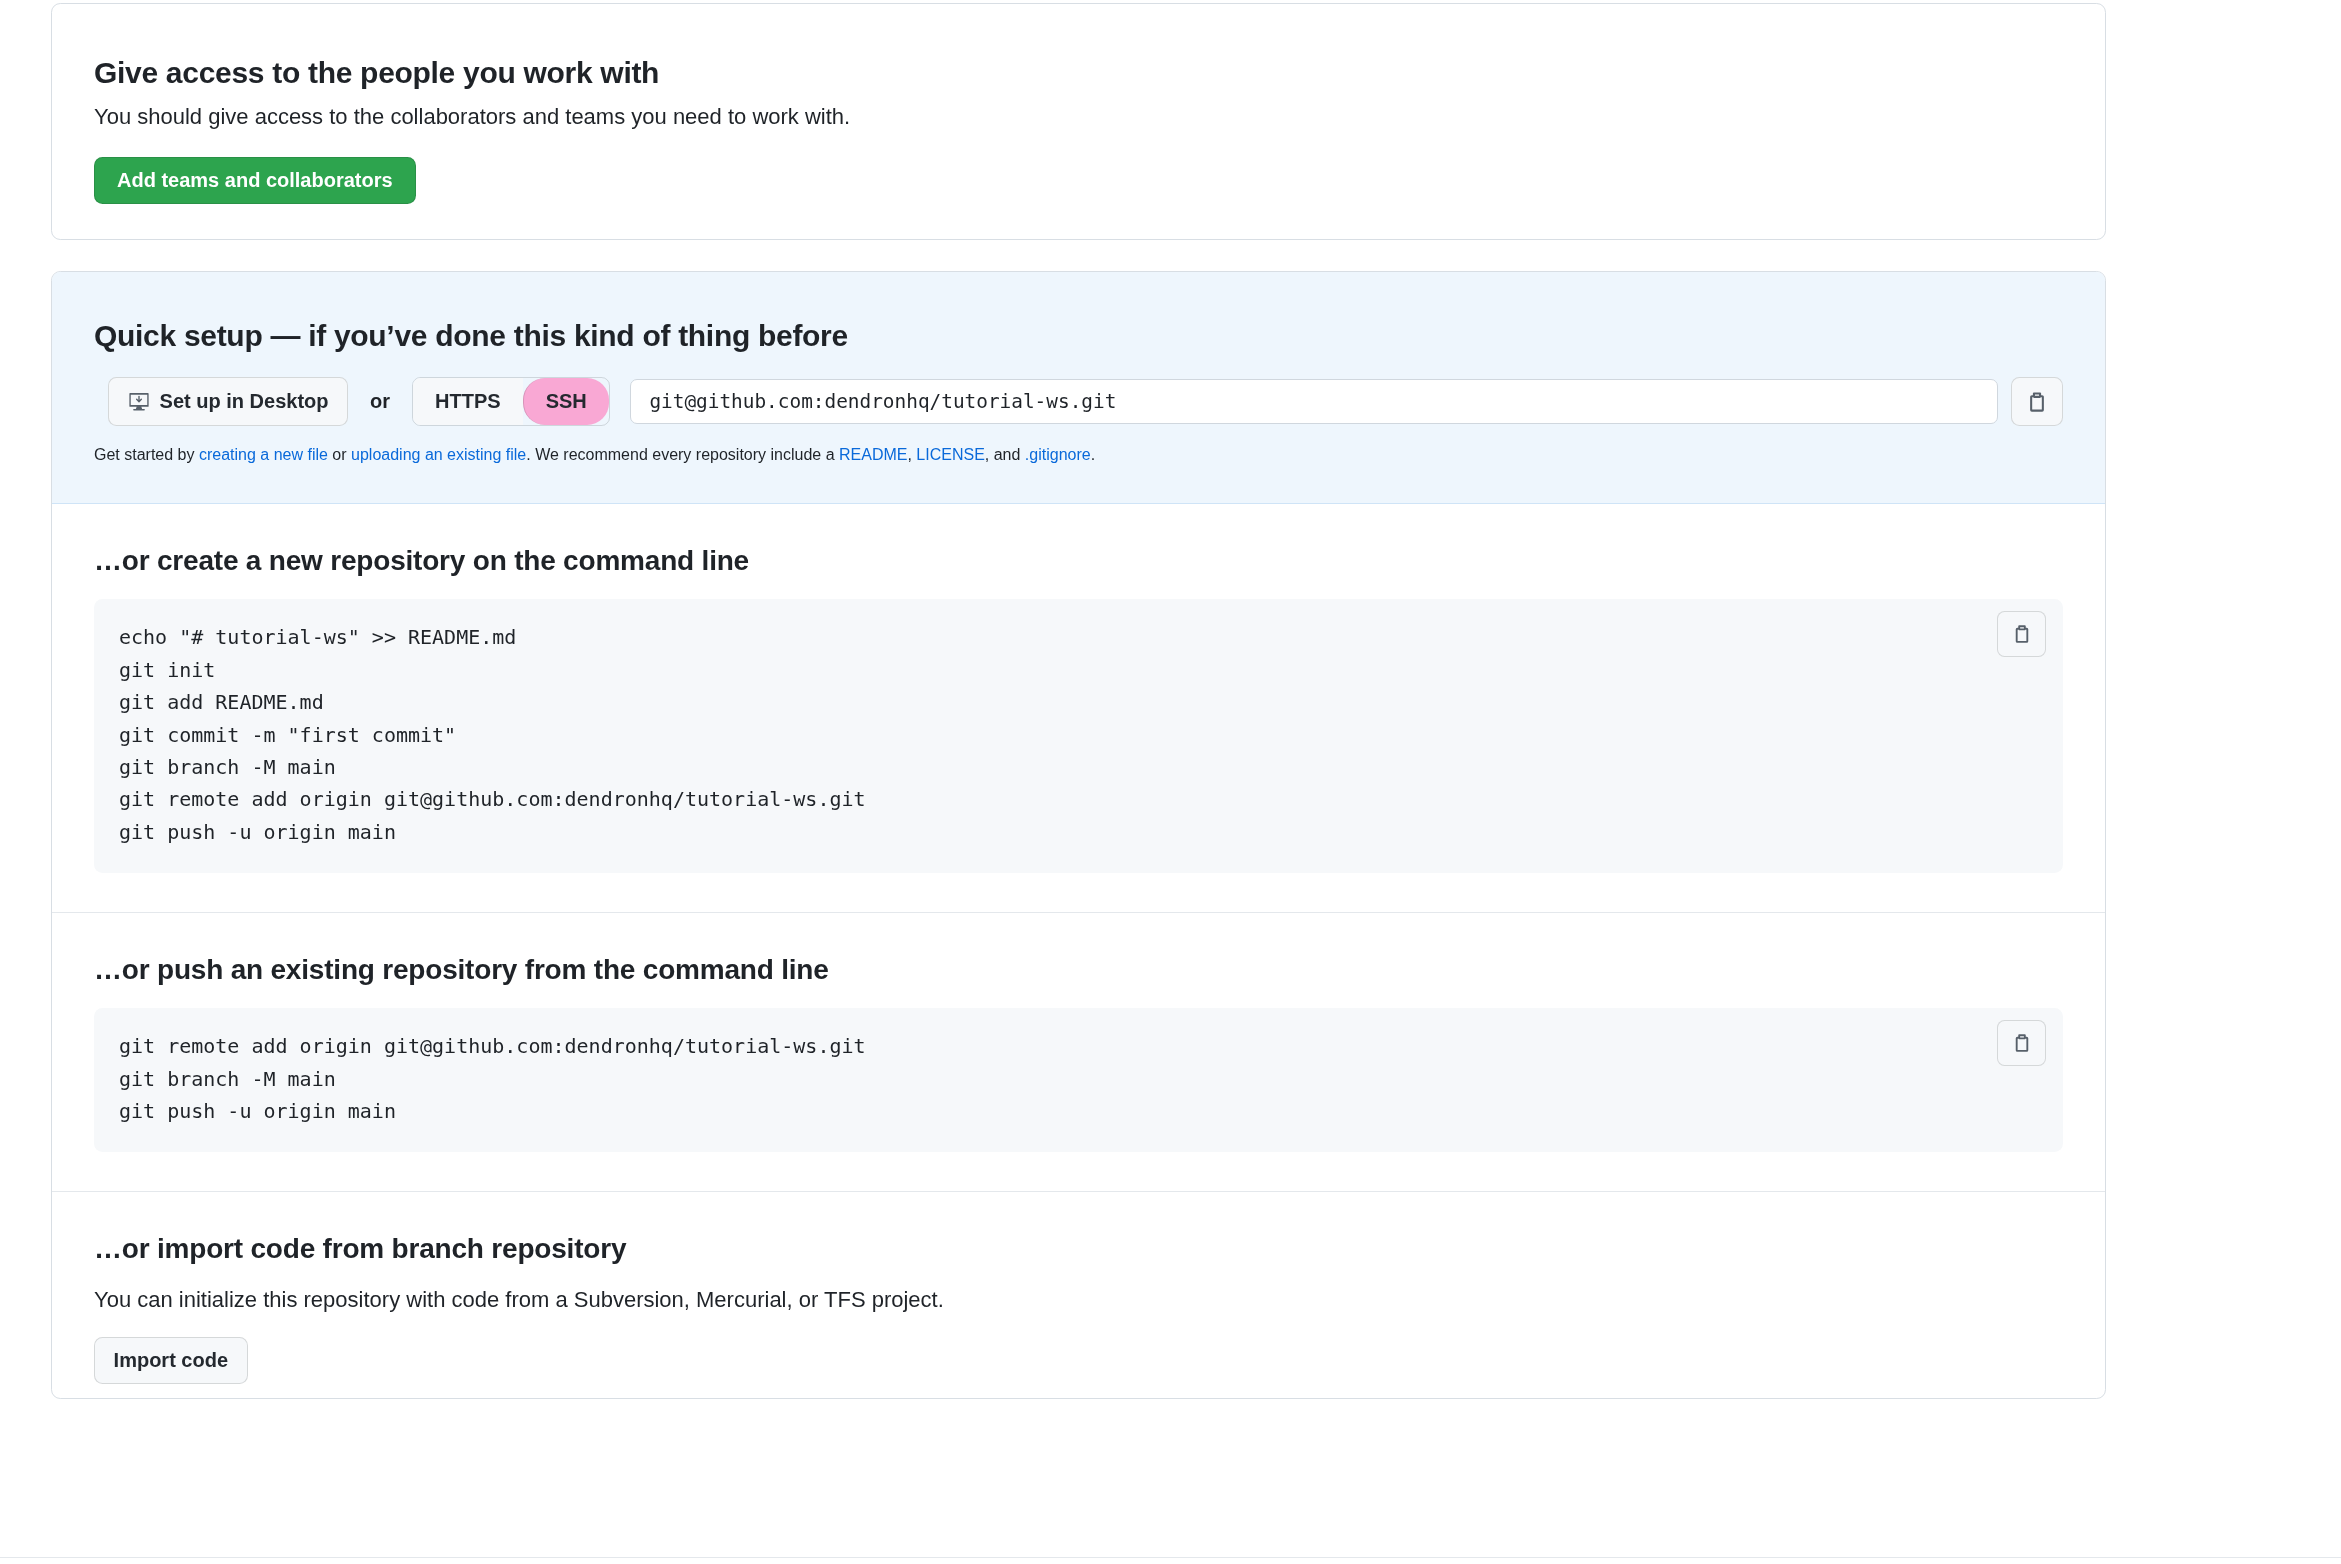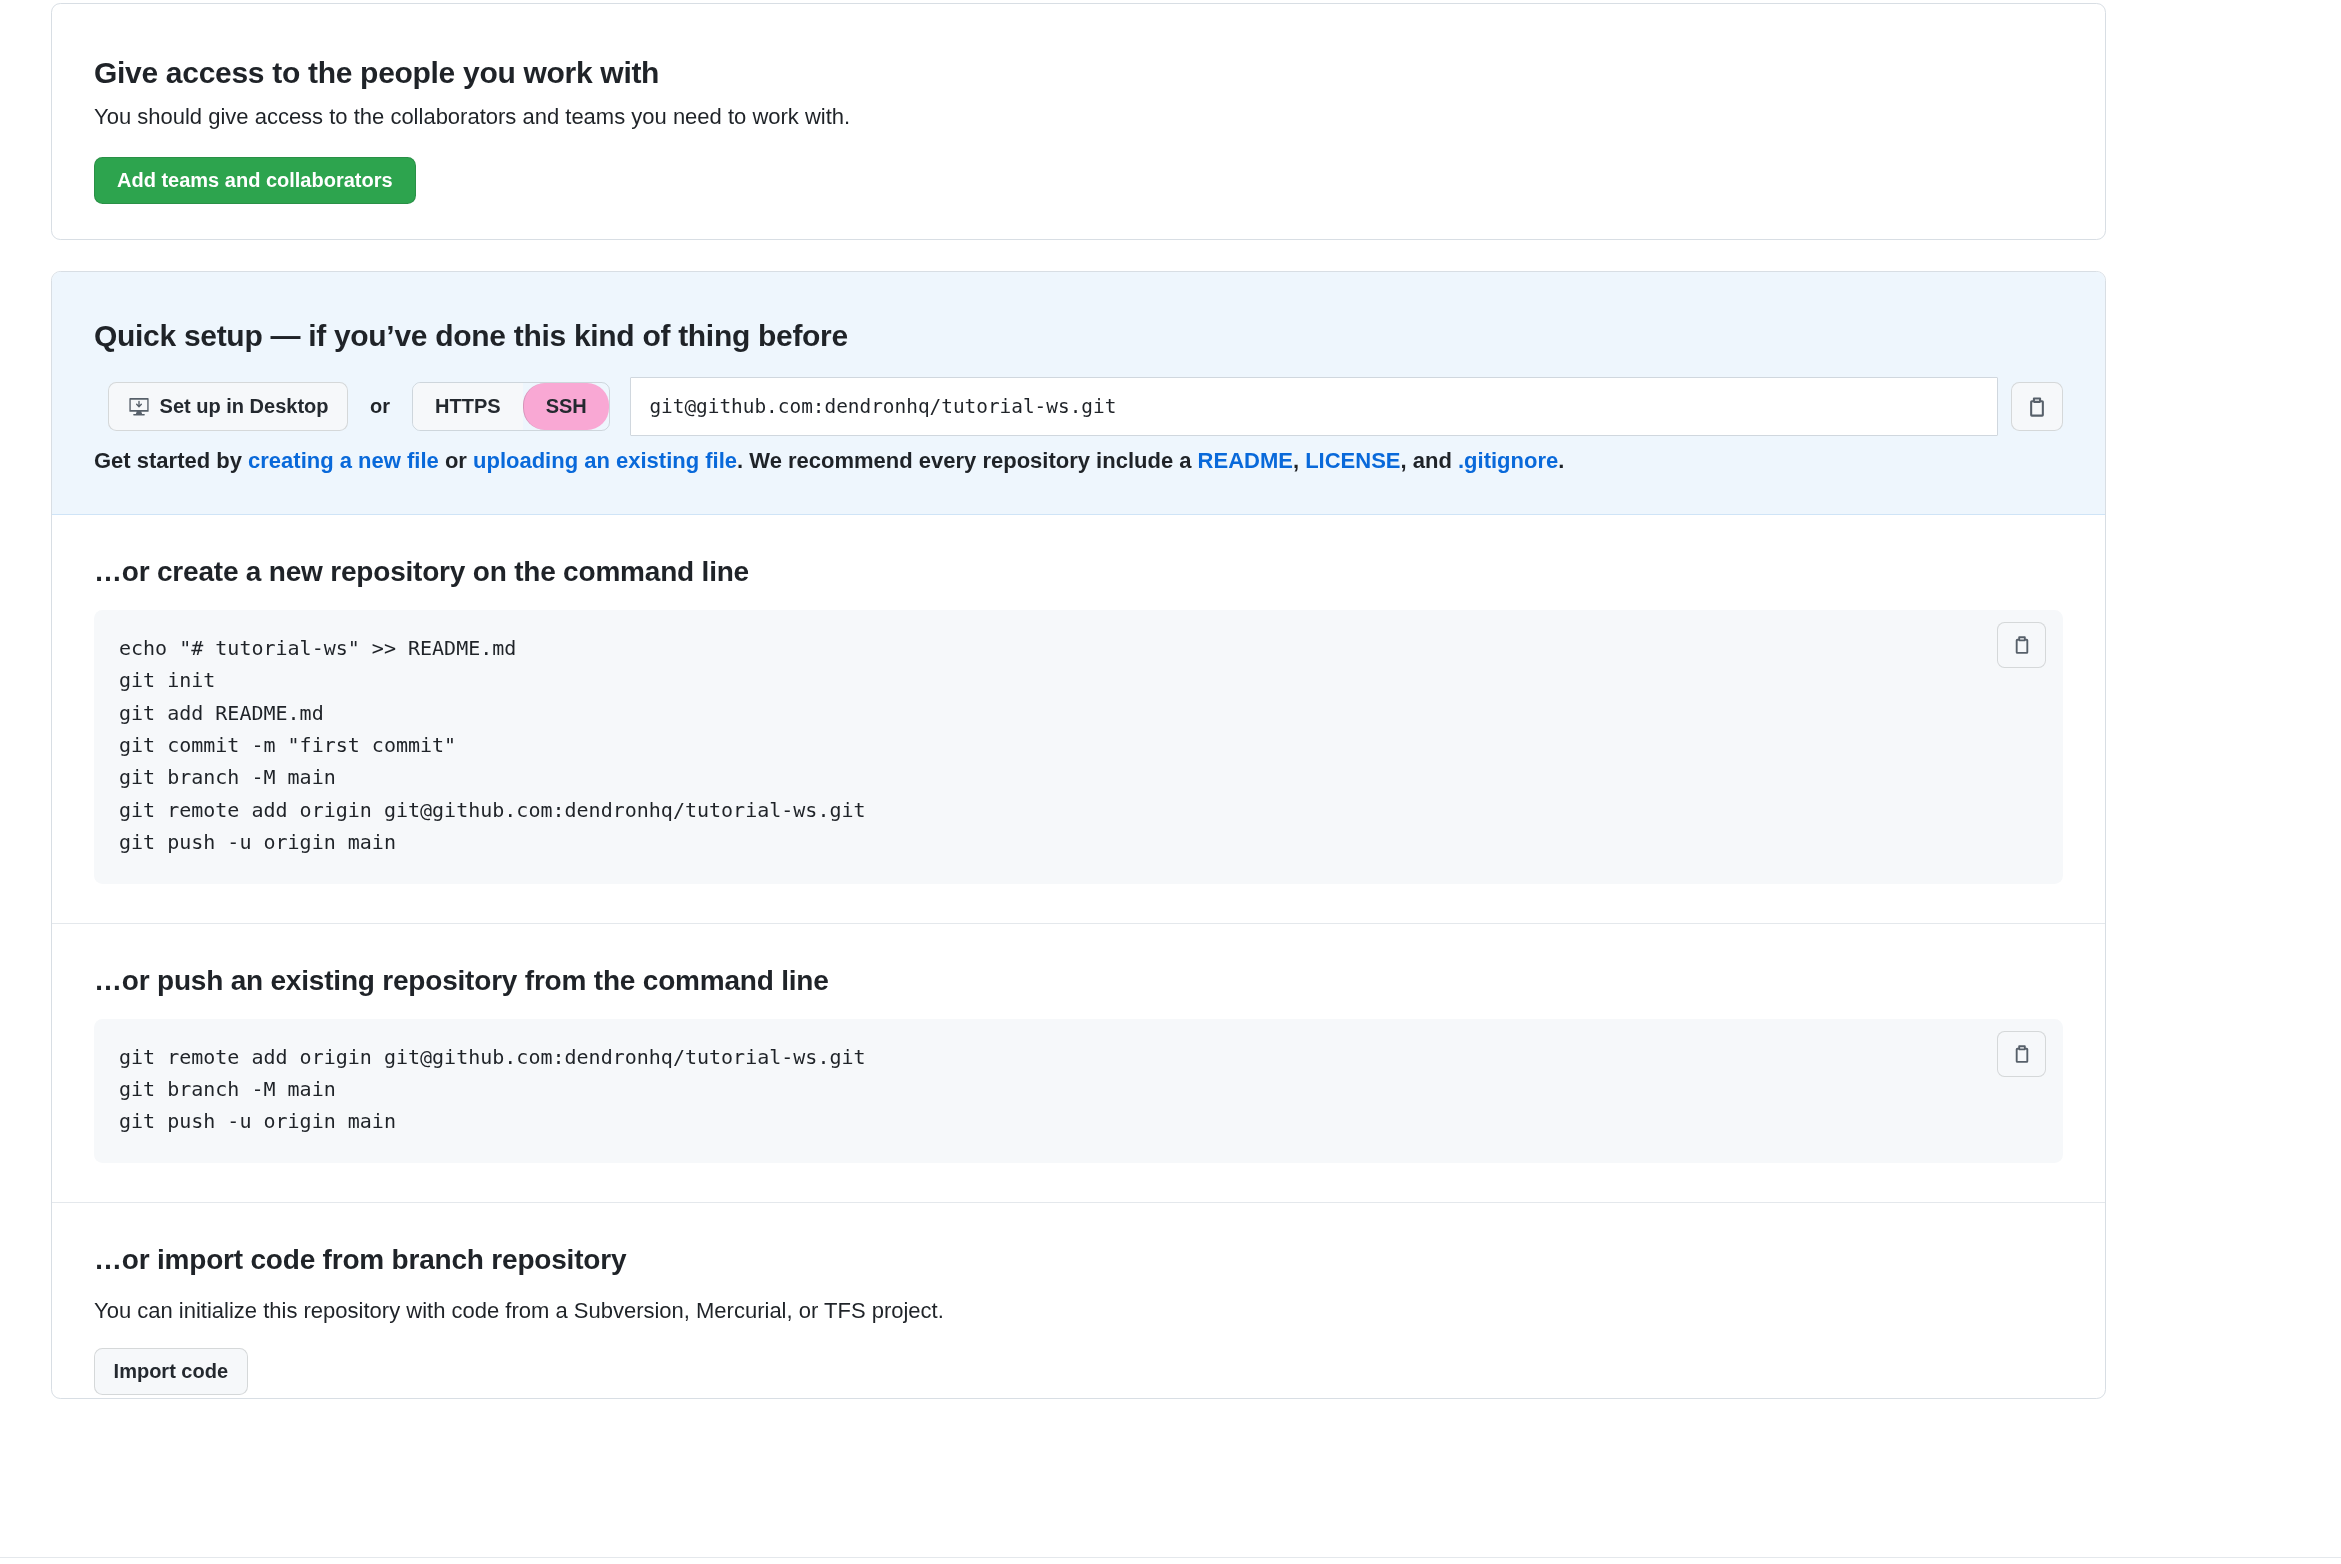--- a/index.html
+++ b/index.html
@@ -122,25 +122,25 @@
     font-size: 20px;
     font-weight: bold;
     color: #24292f;
     background: #f6f8fa;
     cursor: pointer;
   }
   .seg-btn.selected { background: #f9a8d4; border-radius: 22px; }
   .seg-btn + .seg-btn { border-left: 0.8px solid rgba(27,31,36,0.15); }
   .url-box {
     flex: 1;
-    height: 59px;
+    height: 45px;
     margin-left: 20px;
     background: #ffffff;
     border: 0.8px solid #d0d7de;
-    border-radius: 1px;
+    border-radius: 7px;
     display: flex;
     align-items: center;
     padding: 0 18.6px;
     font-family: "DejaVu Sans Mono", monospace;
     font-size: 19.4px;
     color: #1f2328;
     overflow: hidden;
     white-space: nowrap;
   }
   .copy-btn {
@@ -150,25 +150,24 @@
     background: #f6f8fa;
     border: 0.8px solid rgba(27,31,36,0.15);
     border-radius: 8.5px;
     display: flex;
     align-items: center;
     justify-content: center;
     cursor: pointer;
     flex: none;
   }
   .getstarted {
-    font-size: 22px;
-    color: #1f2328;
-    margin-top: 10px;
+    font-size: 16px;
+    color: #1f2328;
+    margin-top: 18px;
     line-height: 1.4;
-    font-weight: bold;
   }
   .lnk { color: #0969da; text-decoration: none; cursor: pointer; }
 
   
   .cli-sec {
     padding: 41px 42px 39px 42px;
     border-bottom: 0.8px solid #e4e8ec;
     position: relative;
   }
   .cli-sec:last-child { border-bottom: none; }

